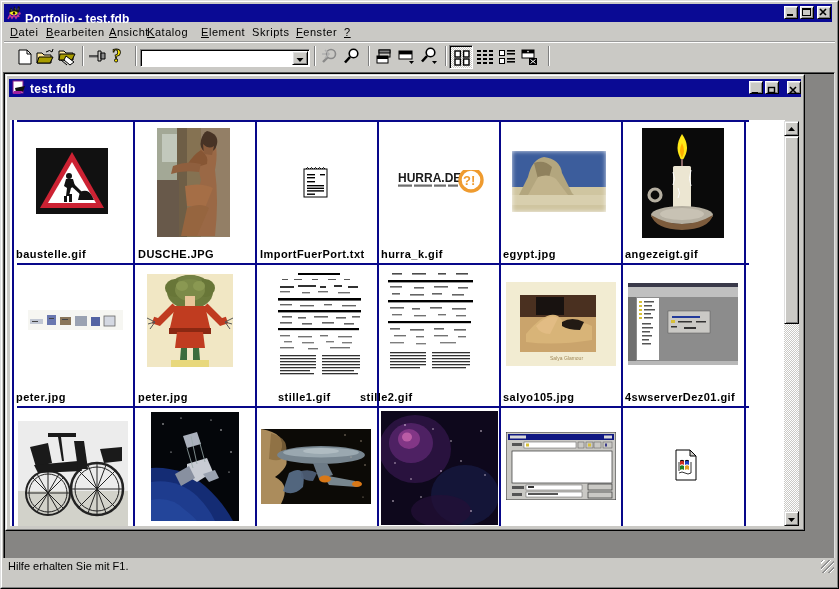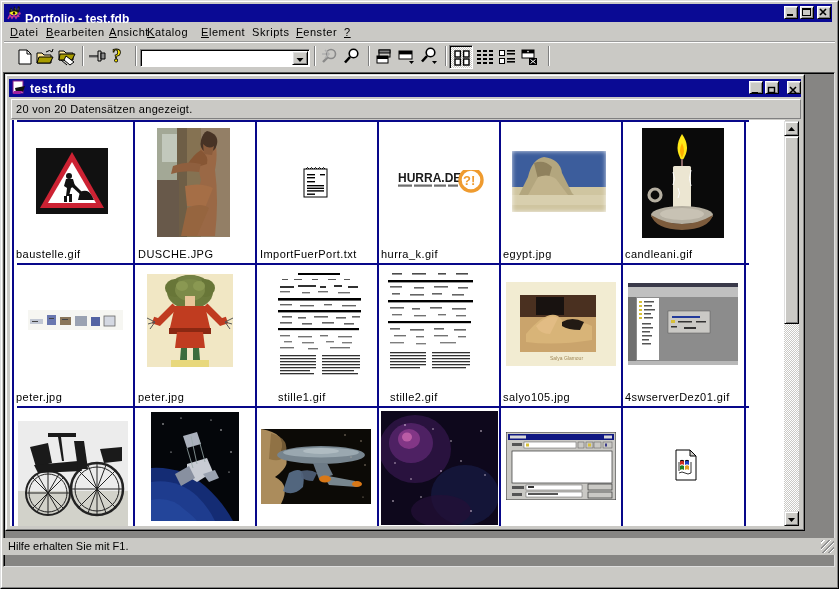--- a/index.html
+++ b/index.html
@@ -35,30 +35,30 @@
 #wtitle .txt { position:absolute; left:21px; top:3px; font-size:12px; font-weight:bold; letter-spacing:0.3px; }
 .wbtn { position:absolute; top:2px; width:14px; height:13px; background:#cac9c5;
   border:1px solid; border-color:#fff #000 #000 #fff; box-shadow:inset 1px 1px 0 #dfdfdf, inset -1px -1px 0 #808080; }
 #infobar { left:5px; top:24px; width:790px; height:20px; background:#cac9c5;
   border:1px solid; border-color:#fff #808080 #808080 #fff; font-size:11px; }
 #infobar div { position:absolute; left:4px; top:3px; letter-spacing:0.3px; }
 #content { left:4px; top:45px; width:775px; height:406px; background:#fff; overflow:hidden; }
 
 .gv { position:absolute; top:0; width:2px; height:100%; background:#08088a; }
 .gh { position:absolute; left:7px; width:732px; height:2px; background:#08088a; }
-.lbl { position:absolute; font-size:11px; color:#000; white-space:nowrap; letter-spacing:0.45px; }
+.lbl { position:absolute; font-size:11px; color:#000; white-space:nowrap; letter-spacing:0.45px;font-weight:bold; }
 
 #sbar { left:778px; top:46px; width:15px; height:405px; background:#e9e9e9;
   background-image:repeating-conic-gradient(#fff 0% 25%, #cac9c5 0% 50%); background-size:2px 2px; }
 .sbtn { position:absolute; left:0; width:15px; height:15px; background:#cac9c5;
   border:1px solid; border-color:#dfdfdf #000 #000 #dfdfdf; box-shadow:inset 1px 1px 0 #fff, inset -1px -1px 0 #808080; }
 #sthumb { position:absolute; left:0; top:15px; width:15px; height:188px; background:#cac9c5;
   border:1px solid; border-color:#dfdfdf #000 #000 #dfdfdf; box-shadow:inset 1px 1px 0 #fff, inset -1px -1px 0 #808080; }
 
-#status { left:3px; top:538px; width:833px; height:17px; background:#cac9c5; font-size:11px; }
+#status { left:3px; top:558px; width:833px; height:17px; background:#cac9c5; font-size:11px; }
 #status .txt { position:absolute; left:5px; top:2px; }
 #grip { position:absolute; right:2px; bottom:2px; width:13px; height:13px;
   background:repeating-linear-gradient(315deg, transparent 0 2.2px, #fff 2.2px 3.2px, #909090 3.2px 4.4px); }
 .thumb { position:absolute; overflow:hidden; }
 </style>
 </head>
 <body>
 <div class="abs" id="f1"></div>
 <div class="abs" id="f2"></div>
 
@@ -222,44 +222,41 @@
     <div class="wbtn" style="left:740px"><svg width="12" height="11">
           <rect x="2" y="7" width="6" height="2" fill="#000"></rect>
         </svg></div>
     <div class="wbtn" style="left:756px"><svg width="12" height="11">
           <rect x="2.5" y="2.5" width="6" height="5" fill="none" stroke="#000" stroke-width="1.4"></rect>
         </svg></div>
     <div class="wbtn" style="left:778px"><svg width="12" height="11">
           <path d="M2 2 L8 8 M8 2 L2 8" stroke="#000" stroke-width="1.6"></path>
         </svg></div>
   </div>
-  <div class="abs" id="infobar">
-      <div>20 von 20 Datensätzen angezeigt.</div>
-    </div>
   <div class="abs" id="content">
     <div class="gv" style="left:2px"></div>
     <div class="gv" style="left:123px"></div>
     <div class="gv" style="left:245px"></div>
     <div class="gv" style="left:367px"></div>
     <div class="gv" style="left:489px"></div>
     <div class="gv" style="left:611px"></div>
     <div class="gv" style="left:734px"></div>
     <div class="gh" style="top:0"></div>
     <div class="gh" style="top:143px"></div>
     <div class="gh" style="top:286px"></div>
     <div class="lbl" style="left:6px;top:128px">baustelle.gif</div>
     <div class="lbl" style="left:128px;top:128px">DUSCHE.JPG</div>
     <div class="lbl" style="left:250px;top:128px">ImportFuerPort.txt</div>
     <div class="lbl" style="left:371px;top:128px">hurra_k.gif</div>
     <div class="lbl" style="left:493px;top:128px">egypt.jpg</div>
-    <div class="lbl" style="left:615px;top:128px">candleani.gif</div>
+    <div class="lbl" style="left:615px;top:128px">angezeigt.gif</div>
     <div class="lbl" style="left:6px;top:271px">peter.jpg</div>
     <div class="lbl" style="left:128px;top:271px">peter.jpg</div>
     <div class="lbl" style="left:268px;top:271px">stille1.gif</div>
-    <div class="lbl" style="left:380px;top:271px">stille2.gif</div>
+    <div class="lbl" style="left:350px;top:271px">stille2.gif</div>
     <div class="lbl" style="left:493px;top:271px">salyo105.jpg</div>
     <div class="lbl" style="left:615px;top:271px">4swserverDez01.gif</div>
 
     <svg class="thumb" style="left:26px;top:18px" width="72" height="76" viewBox="0 0 72 76">
       <rect width="72" height="76" fill="#fff"></rect>
       <rect x="0" y="10" width="72" height="66" fill="#111"></rect>
       <path d="M36 14 L68 70 L4 70 Z" fill="#cc2233"></path>
       <path d="M36 24 L60 65 L12 65 Z" fill="#fff"></path>
       <g fill="#111">
         <circle cx="33" cy="38" r="3"></circle>

